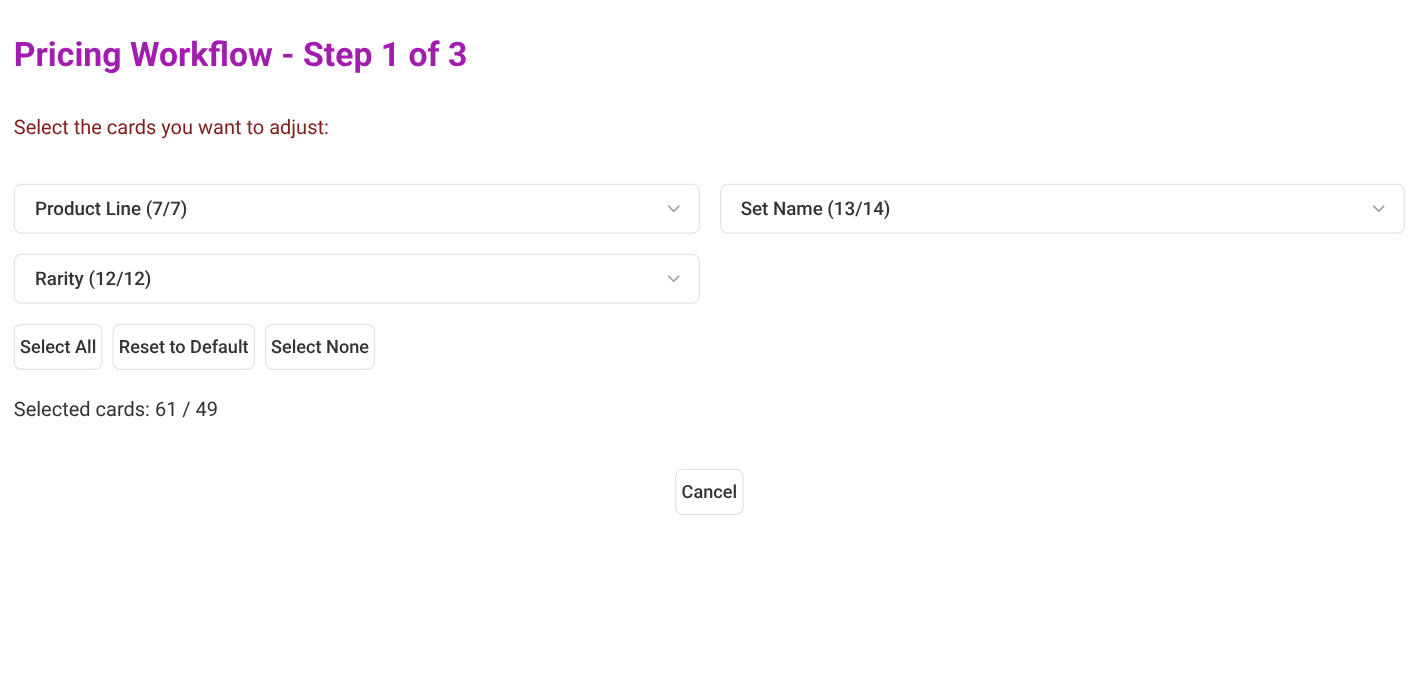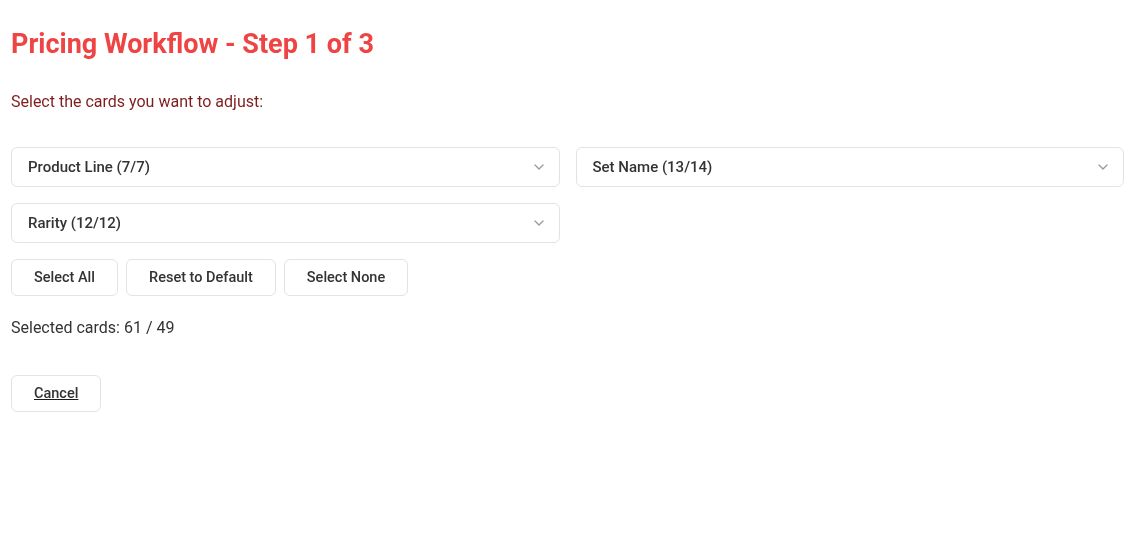--- a/index.html
+++ b/index.html
@@ -11,21 +11,21 @@
       font-family: -apple-system, BlinkMacSystemFont, "Segoe UI", Roboto, Helvetica, Arial, sans-serif;
       background: #ffffff;
       color: #1a1a1a;
       width: 1135px;
       height: 554px;
       padding: 28px 11px 0 11px;
     }
     .page-title {
       font-size: 27px;
       font-weight: 700;
-      color: #ef4444;
+      color: #a21caf;
       margin-bottom: 32px;
     }
     .instruction {
       font-size: 16px;
       color: #7f1d1d;
       margin-bottom: 36px;
     }
     .dropdown-grid {
       display: grid;
       grid-template-columns: 1fr 1fr;
@@ -66,37 +66,36 @@
     }
     .button-row {
       display: flex;
       gap: 8px;
       margin-bottom: 22px;
     }
     .btn {
       border: 1px solid #e3e3e3;
       background: #fff;
       border-radius: 6px;
-      padding: 9px 22px;
+      padding: 9px 4px;
       font-size: 14.5px;
       font-weight: 500;
       color: #333;
       cursor: pointer;
       font-family: inherit;
     }
     .selected-count {
       font-size: 16px;
       color: #333;
       margin-bottom: 38px;
     }
     .footer-row {
       display: flex;
-      justify-content: space-between;
+      justify-content: center;
       align-items: center;
-      text-decoration: underline;
     }
     .btn-primary {
       background: #000;
       color: #fff;
       border: 1px solid #000;
       border-radius: 6px;
       padding: 9px 18px;
       font-size: 14.5px;
       font-weight: 500;
       cursor: pointer;

